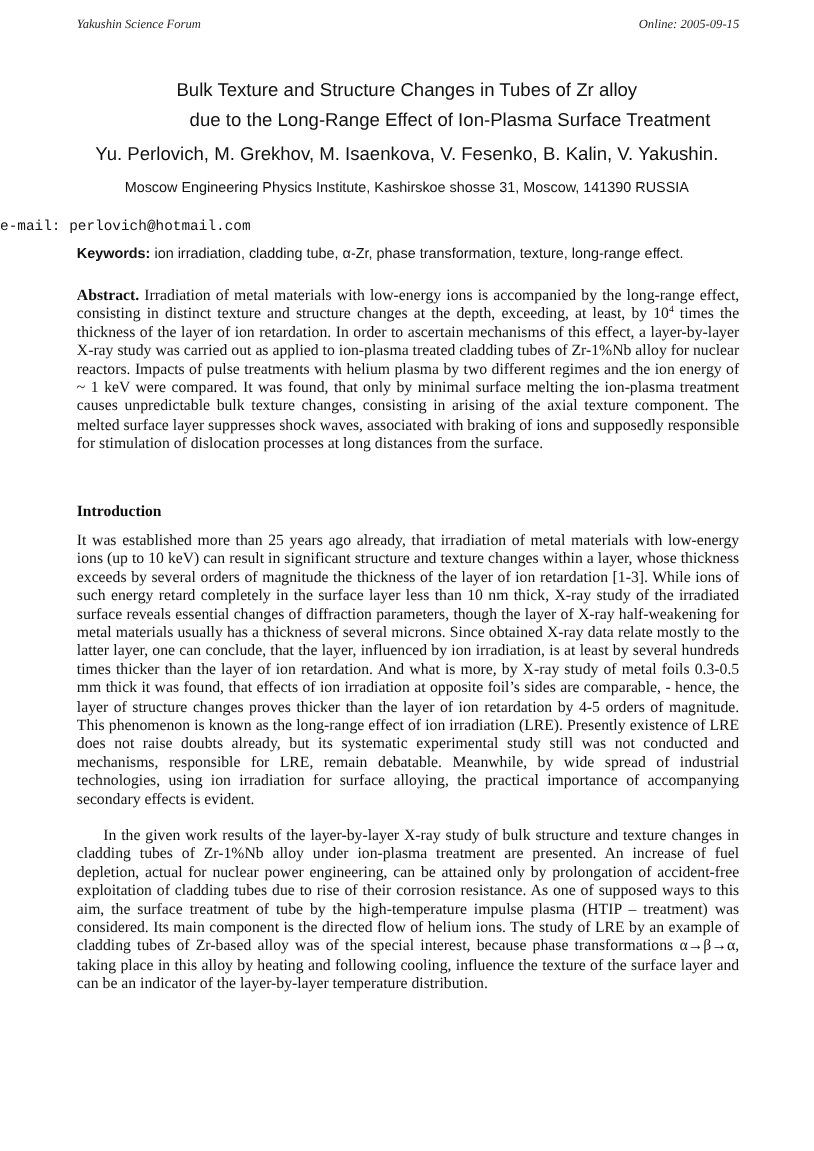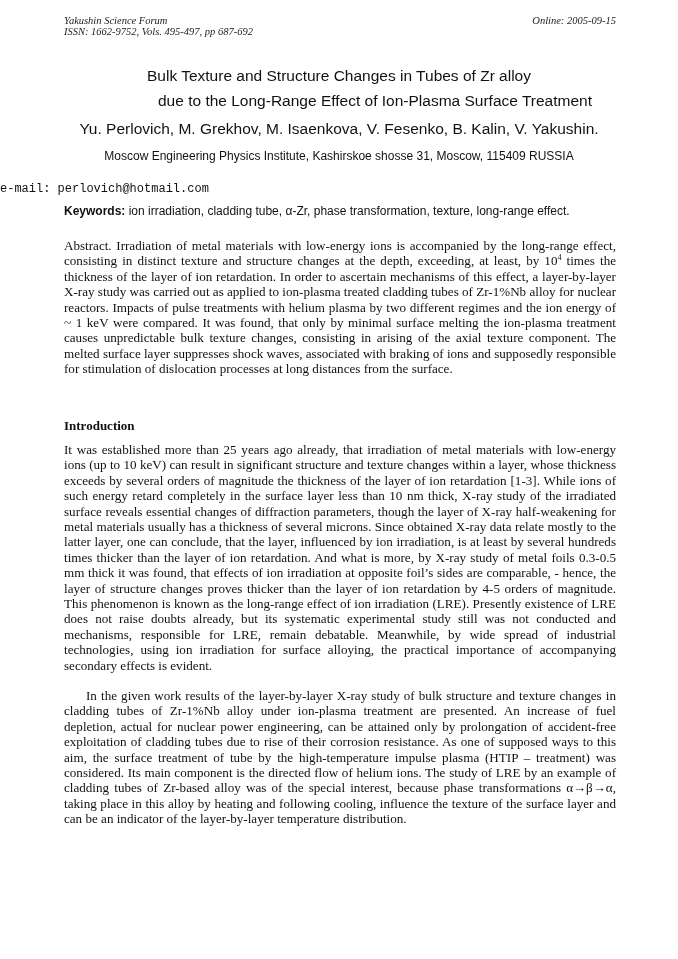--- a/index.html
+++ b/index.html
@@ -6,41 +6,40 @@
   body { width: 678px; height: 959px; position: relative; overflow: hidden; color: #111; }
   .hdr { position: absolute; left: 64px; top: 15px; width: 552px; font-family: "Liberation Serif", serif; font-style: italic; font-size: 10.5px; line-height: 11px; color: #222; }
   .hdr .online { position: absolute; right: 0; top: 0; margin-left: 12px; }
   .title { position: absolute; left: 0; width: 678px; text-align: center; font-family: "Liberation Sans", sans-serif; font-weight: normal; font-size: 15.5px; color: #111; }
   .authors { position: absolute; left: 0; top: 120px; width: 678px; text-align: center; font-family: "Liberation Sans", sans-serif; font-size: 15.5px; color: #111; }
   .affil { position: absolute; left: 0; top: 149px; width: 678px; text-align: center; font-family: "Liberation Sans", sans-serif; font-size: 12px; color: #111; }
   .email { position: absolute; left: 0; top: 169px; width: 678px; text-align: left; font-family: Liberation Mono, monospace; font-size: 12px; color: #111; margin-top: 13px; }
   .keywords { position: absolute; left: 64px; top: 204px; width: 560px; font-family: "Liberation Sans", sans-serif; font-size: 12px; color: #111; }
   .keywords b { font-weight: bold; }
   .body-text { position: absolute; left: 64px; width: 552px; font-family: "Liberation Serif", serif; font-size: 13.1px; line-height: 15.4px; text-align: justify; color: #111; }
-  .body-text b { font-weight: normal; }
+  .body-text b { font-weight: bold; }
   .abstract { top: 238px; }
   .sect { position: absolute; left: 64px; top: 418px; font-family: "Liberation Serif", serif; font-weight: bold; font-size: 13px; color: #111; }
   .intro1 { top: 442px; }
   .intro2 { top: 688px; text-indent: 22px; }
   sup { font-size: 8px; line-height: 0; vertical-align: super; }
 </style>
 </head>
 <body>
 
 <div class="hdr">
   <div>Yakushin Science Forum</div>
-  <div>ISSN: 1662-9752, Vols. 495-497, pp 687-692</div>
   <div class="online">Online: 2005-09-15</div>
 </div>
 
 <div class="title" style="top:67px;">Bulk Texture and Structure Changes in Tubes of Zr alloy</div>
 <div class="title" style="top:92px;padding-left:36px;">due to the Long-Range Effect of Ion-Plasma Surface Treatment</div>
 
 <div class="authors">Yu. Perlovich, M. Grekhov, M. Isaenkova, V. Fesenko, B. Kalin, V. Yakushin.</div>
-<div class="affil">Moscow Engineering Physics Institute, Kashirskoe shosse 31, Moscow, 115409 RUSSIA</div>
+<div class="affil">Moscow Engineering Physics Institute, Kashirskoe shosse 31, Moscow, 141390 RUSSIA</div>
 <div class="email">e-mail: perlovich@hotmail.com</div>
 
 <div class="keywords">
   <b>Keywords:</b><span> ion irradiation, cladding tube, α-Zr, phase transformation, texture, long-range effect.</span>
 </div>
 
 <div class="body-text abstract">
   <b>Abstract.</b><span> Irradiation of metal materials with low-energy ions is accompanied by the long-range effect, consisting in distinct texture and structure changes at the depth, exceeding, at least, by 10</span><sup>4</sup><span> times the thickness of the layer of ion retardation. In order to ascertain mechanisms of this effect, a layer-by-layer X-ray study was carried out as applied to ion-plasma treated cladding tubes of Zr-1%Nb alloy for nuclear reactors. Impacts of pulse treatments with helium plasma by two different regimes and the ion energy of ~ 1 keV were compared. It was found, that only by minimal surface melting the ion-plasma treatment causes unpredictable bulk texture changes, consisting in arising of the axial texture component. The melted surface layer suppresses shock waves, associated with braking of ions and supposedly responsible for stimulation of dislocation processes at long distances from the surface.</span>
 </div>
 

